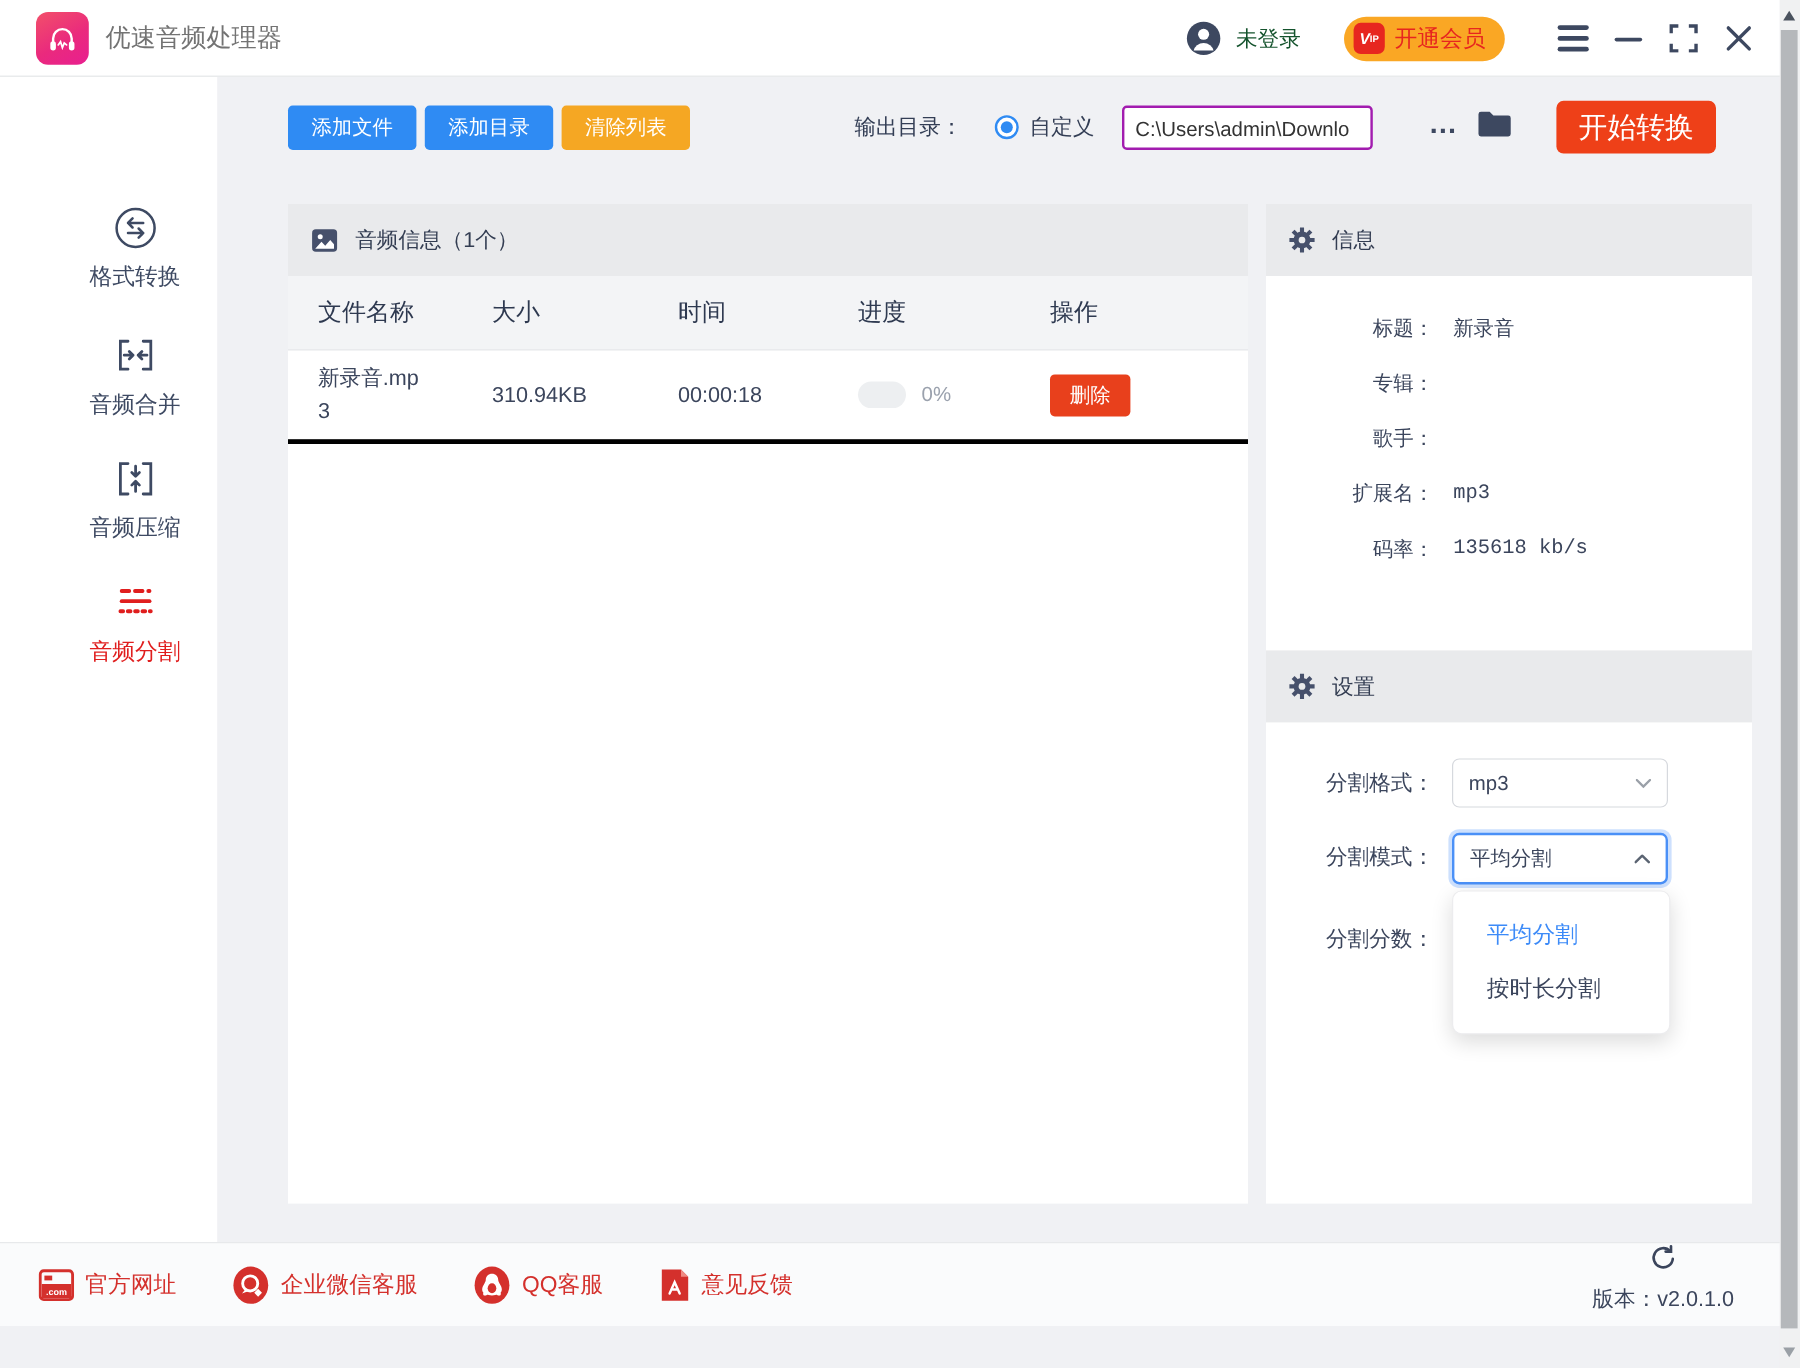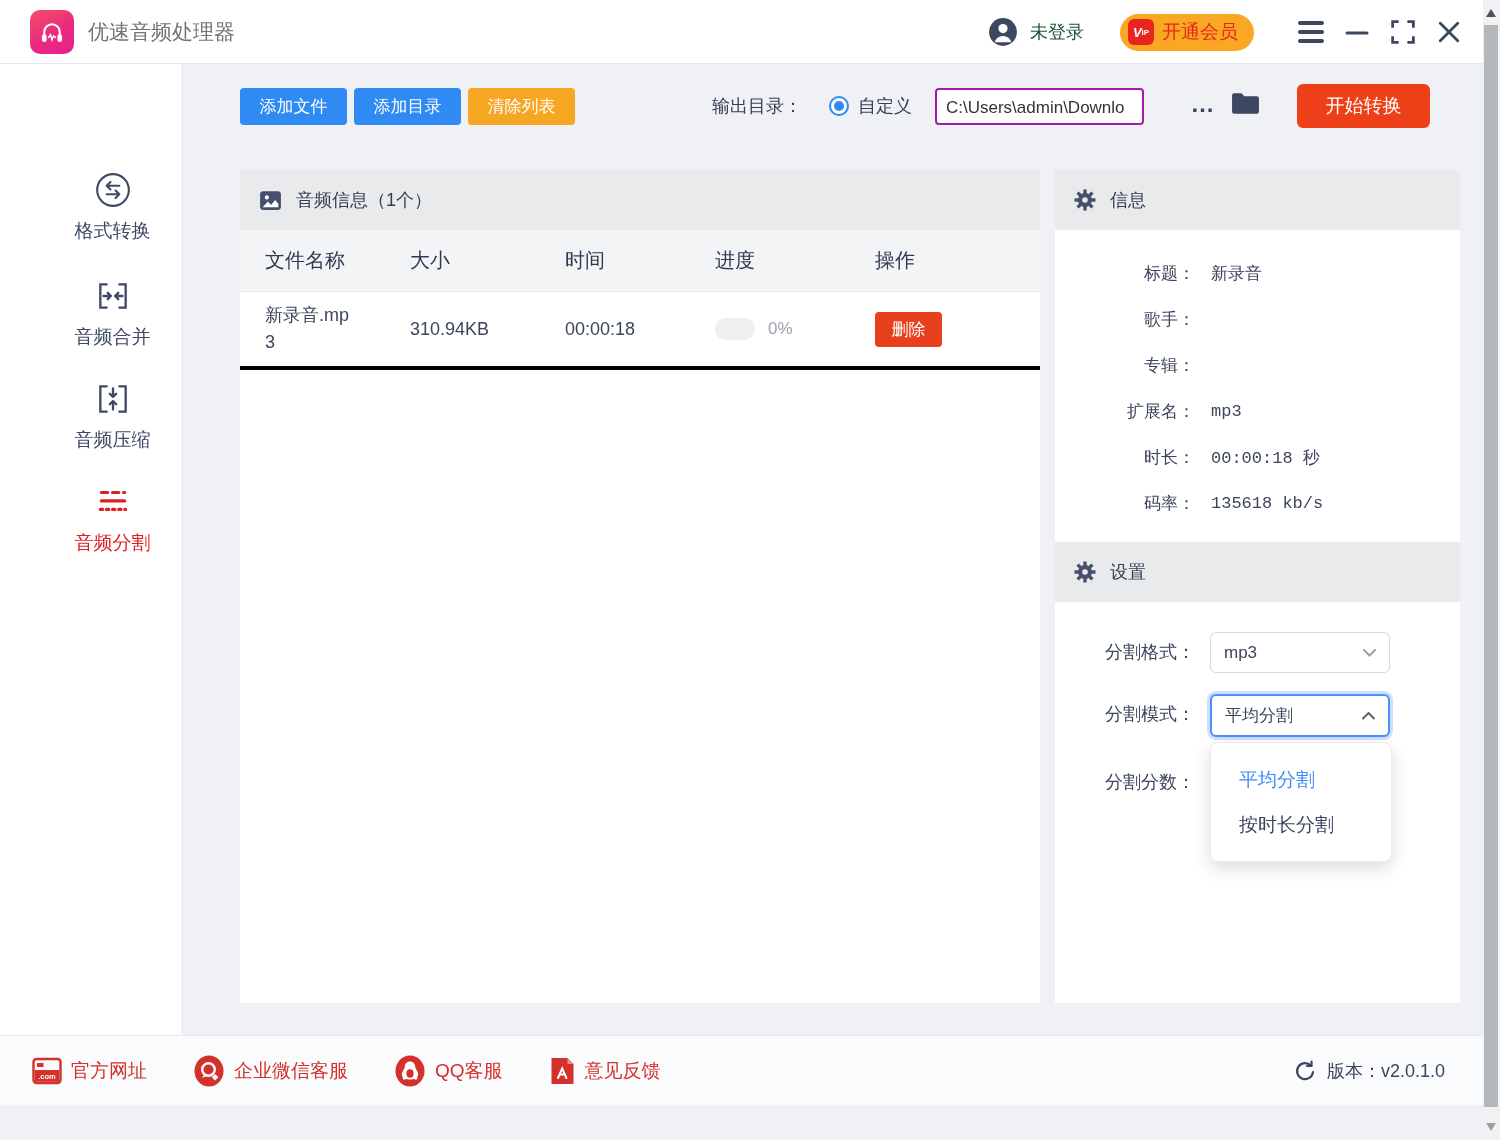--- a/index.html
+++ b/index.html
@@ -42,21 +42,21 @@
   .btn-adddir  { position:absolute; left:354px; top:88px; width:107px; height:37px; background:#2f8bf3; }
   .btn-clear   { position:absolute; left:468px; top:88px; width:107px; height:37px; background:#f5a723; }
   .out-label { position:absolute; left:712px; top:88px; height:37px; line-height:37px; font-size:18px; color:#333e55; }
   .radio { position:absolute; left:829px; top:96px; width:20px; height:20px; border-radius:50%; border:2px solid #2f8bf3; background:#fff; cursor:pointer; }
   .radio::after { content:''; position:absolute; inset:3px; border-radius:50%; background:#2f8bf3; }
   .radio-label { position:absolute; left:858px; top:88px; height:37px; line-height:37px; font-size:18px; color:#333e55; }
   .path-input { position:absolute; left:935px; top:88px; width:209px; height:37px; background:#fff; border:2px solid #a21caf; border-radius:4px;
                 font-size:17px; color:#333; line-height:35px; padding:0 9px; white-space:nowrap; overflow:hidden; cursor:text; }
   .more-dots { position:absolute; left:1188px; top:84px; width:30px; height:40px; font-size:24px; font-weight:bold; color:#3d4860; letter-spacing:1px; text-align:center; line-height:40px; cursor:pointer; }
   .folder-btn { position:absolute; left:1230px; top:90px; cursor:pointer; }
-  .btn-start { position:absolute; left:1297px; top:84px; width:133px; height:44px; background:#ee4018; border-radius:6px; font-size:19px; }
+  .btn-start { position:absolute; left:1297px; top:84px; width:133px; height:44px; background:#ee4018; border-radius:6px; font-size:24px; }
 
   
   .panel { position:absolute; background:#fff; }
   .file-panel { left:240px; top:170px; width:800px; height:833px; }
   .side-panel { left:1055px; top:170px; width:405px; height:833px; }
   .panel-band { height:60px; background:#e9eaec; display:flex; align-items:center; padding-left:18px; gap:13px; }
   .panel-band .band-title { font-size:18px; color:#333d52; }
 
   .fp-cols { height:62px; background:#f3f4f6; border-bottom:1px solid #e6e8ea; display:grid; grid-template-columns:145px 155px 150px 160px 1fr;
              align-items:center; padding-left:25px; font-size:20px; font-weight:normal; color:#2e3950; }
@@ -82,21 +82,21 @@
   .select.focused { border:2px solid #4a90f7; box-shadow:0 0 0 3px rgba(74,144,247,.28); }
   .dropdown { position:absolute; left:155px; top:572px; width:182px; background:#fff; border:1px solid #ececee; border-radius:8px;
               box-shadow:0 6px 18px rgba(0,0,0,.14); padding:14px 0; z-index:6; }
   .dd-item { height:45px; line-height:45px; padding-left:28px; font-size:19px; color:#3b455c; cursor:pointer; }
   .dd-item.selected { color:#3d8bf8; }
 
   
   .footer { position:absolute; left:0; top:1035px; width:1500px; height:70px; background:#fafbfc; border-top:1px solid #e7e9eb; }
   .f-links { position:absolute; left:32px; top:0; height:70px; display:flex; align-items:center; gap:46px; }
   .f-link { display:flex; align-items:center; gap:9px; color:#d4302c; font-size:19px; cursor:pointer; }
-  .f-version { position:absolute; right:55px; top:0; height:70px; display:flex; align-items:center; gap:10px; color:#3b455c; font-size:18px; }
+  .f-version { position:absolute; right:55px; top:0; height:70px; display:flex; align-items:center; gap:10px; color:#3b455c; font-size:18px;flex-direction:column; }
 </style>
 </head>
 <body>
 
 <div class="page">
 
   <div class="titlebar">
     <div class="logo">
       <svg width="34" height="34" viewBox="0 0 44 44" fill="none" stroke="#fff" stroke-width="2.6" stroke-linecap="round">
         <path d="M12 27 v-5 a10 10 0 0 1 20 0 v5"></path>
@@ -255,34 +255,30 @@
       </svg>
       <span class="band-title">信息</span>
     </div>
 
     <div class="info-body">
       <div class="info-row">
           <span class="info-label">标题：</span>
           <span class="info-value">新录音</span>
         </div>
       <div class="info-row">
+          <span class="info-label">专辑：</span>
+          <span class="info-value"></span>
+        </div>
+      <div class="info-row">
           <span class="info-label">歌手：</span>
           <span class="info-value"></span>
         </div>
       <div class="info-row">
-          <span class="info-label">专辑：</span>
-          <span class="info-value"></span>
-        </div>
-      <div class="info-row">
           <span class="info-label">扩展名：</span>
           <span class="info-value">mp3</span>
-        </div>
-      <div class="info-row">
-          <span class="info-label">时长：</span>
-          <span class="info-value">00:00:18 秒</span>
         </div>
       <div class="info-row">
           <span class="info-label">码率：</span>
           <span class="info-value">135618 kb/s</span>
         </div>
     </div>
 
     <div class="panel-band sp-band">
       <svg width="24" height="24" viewBox="0 0 24 24">
         <g stroke="#46506b" stroke-width="3.4">

